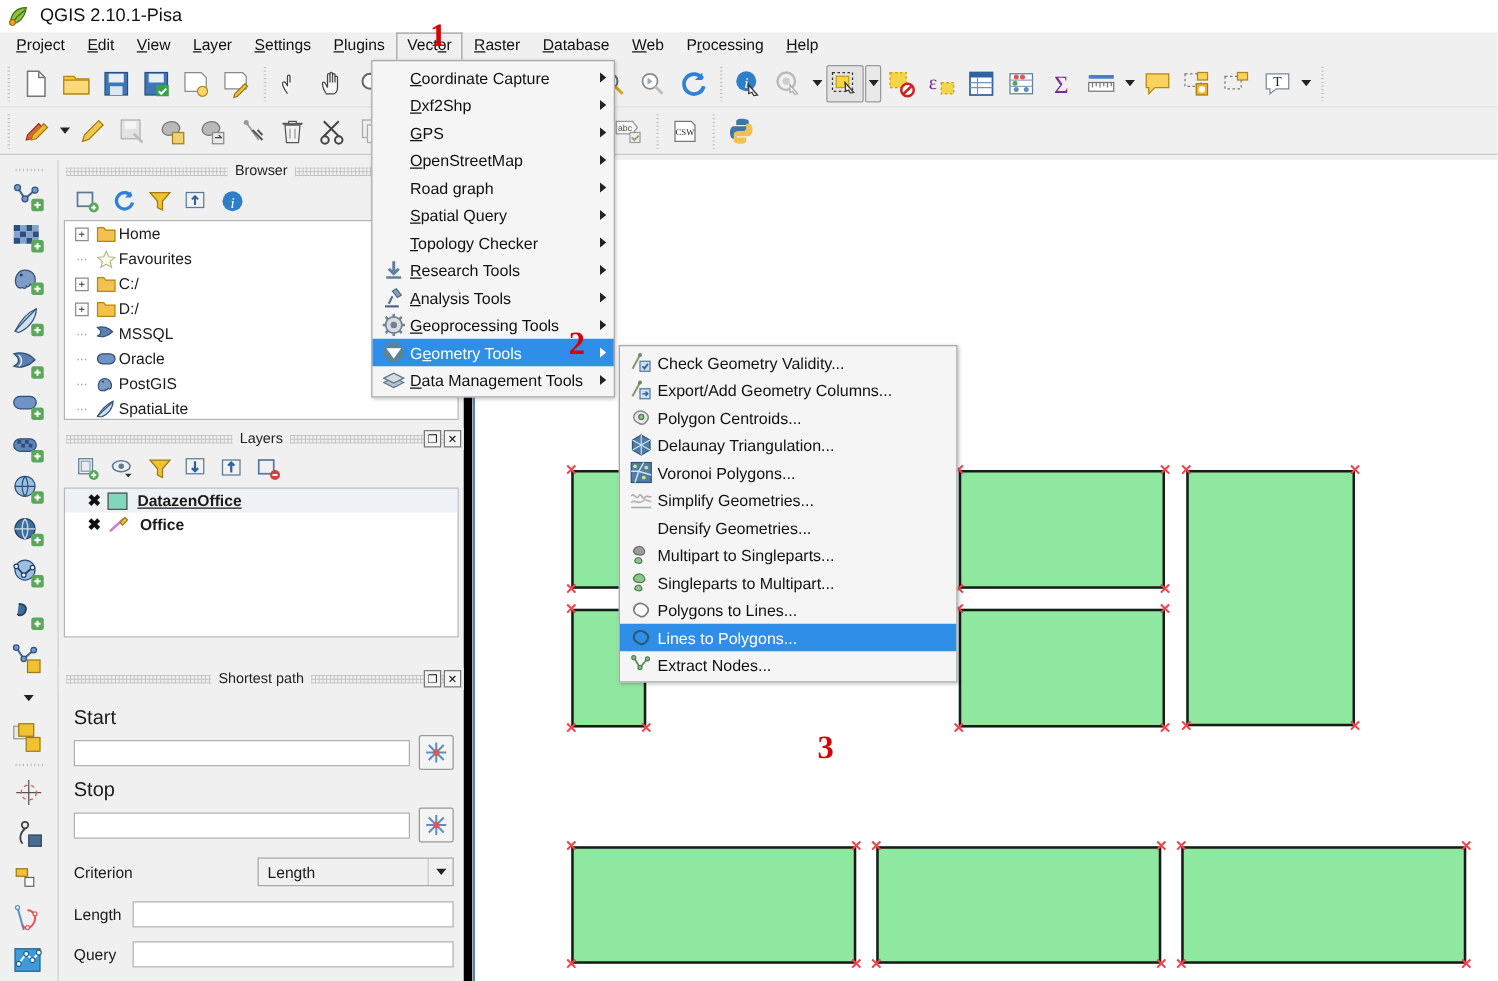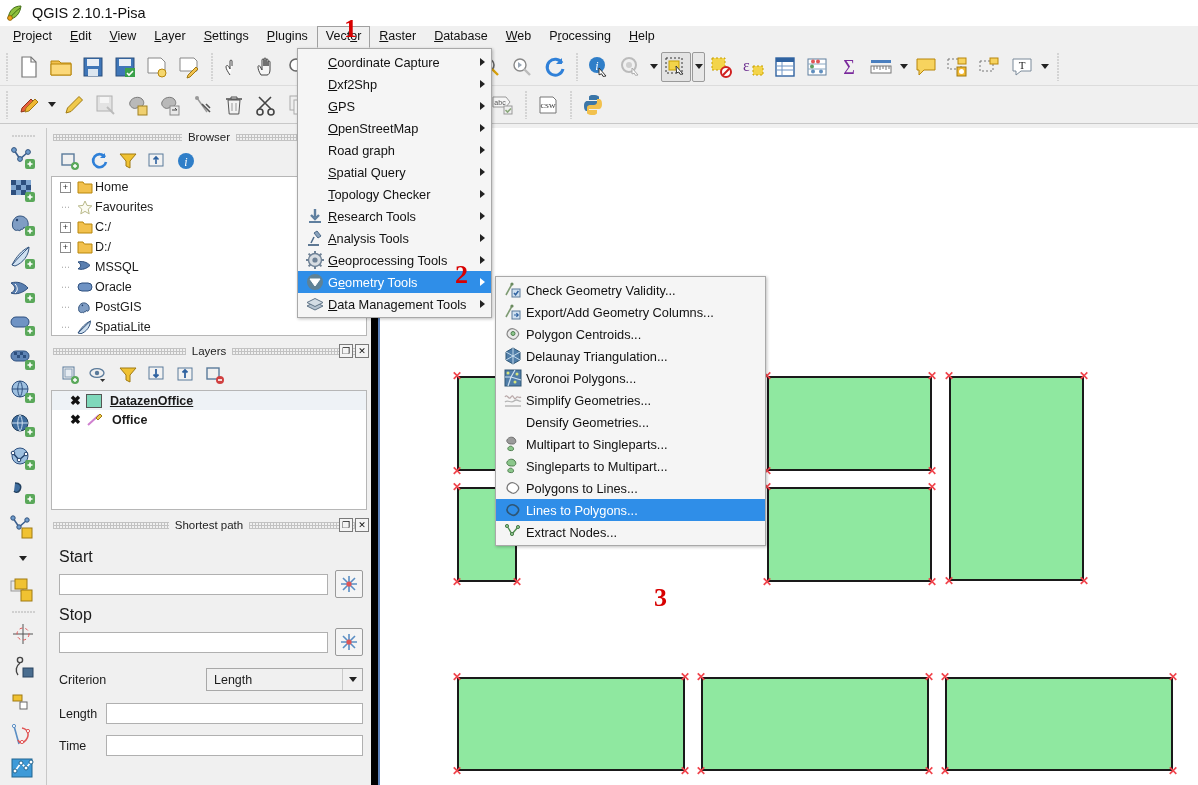--- a/index.html
+++ b/index.html
@@ -919,21 +919,21 @@
      <span class="xmark">✖</span>
      <span style="display:inline-block;width:18px;height:14px;">
          <svg width="18" height="14" viewBox="0 0 18 14">
               <path d="M2 12l11-10" stroke="#cf80cf" stroke-width="2"></path>
               <path d="M10 5l4-4 2 2-4 4z" fill="#f0c94a" stroke="#a07a12"></path>
             </svg></span>
      <span style="margin-left:8px;">Office</span>
    </div>
       </div>
 
-    <div class="panel-title" style="margin-top:4px;text-align:right;">
+    <div class="panel-title" style="margin-top:22px;text-align:right;">
       <span class="dots-l"></span>
       <span>Shortest path</span>
       <span class="dots-r"></span>
       <span class="panel-btns">
         <span class="pbtn">❐</span>
         <span class="pbtn">✕</span>
       </span>
     </div>
     <div class="sp-body">
       <div class="sp-label">Start</div>
@@ -963,21 +963,21 @@
           <span class="arrowbox">
               <span class="caret-d"></span>
             </span>
         </div>
       </div>
       <div class="sp-row" style="margin-top:12px;">
         <div style="width:40px;">Length</div>
         <input class="sp-input" type="text" value="" style="">
       </div>
       <div class="sp-row" style="margin-top:11px;">
-        <div style="width:40px;">Time</div>
+        <div style="width:40px;">Query</div>
         <input class="sp-input" type="text" value="" style="">
       </div>
     </div>
   </div>
 
   <div id="canvas-wrap">
     <div class="vline"></div>
     <div id="polys">
         <div class="poly" style="left:79px;top:248px;width:60px;height:95px;
                    background:#8fe8a0;border-color:#1a1a1a;"></div>

